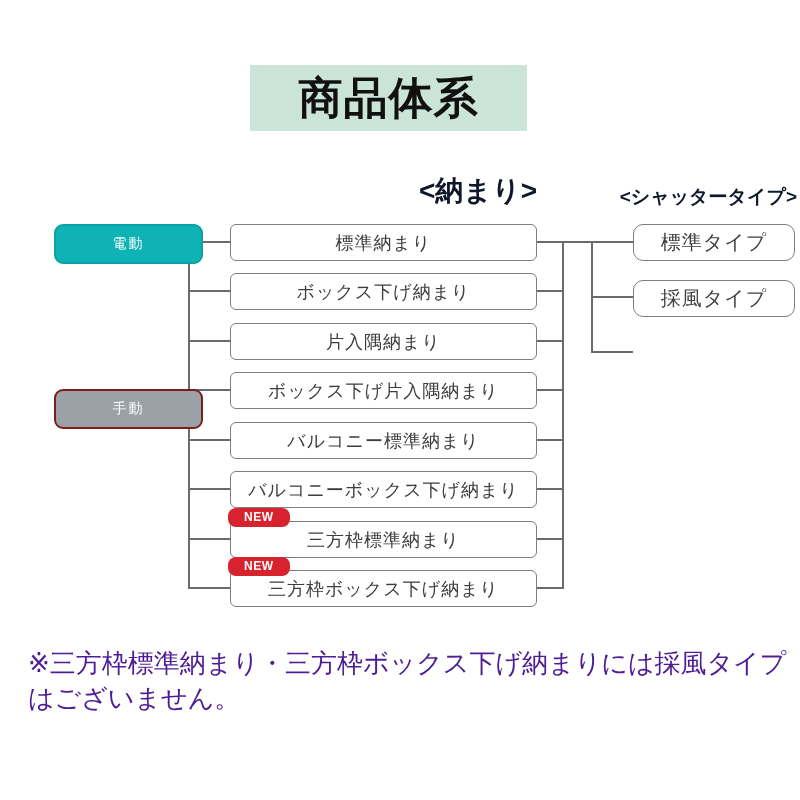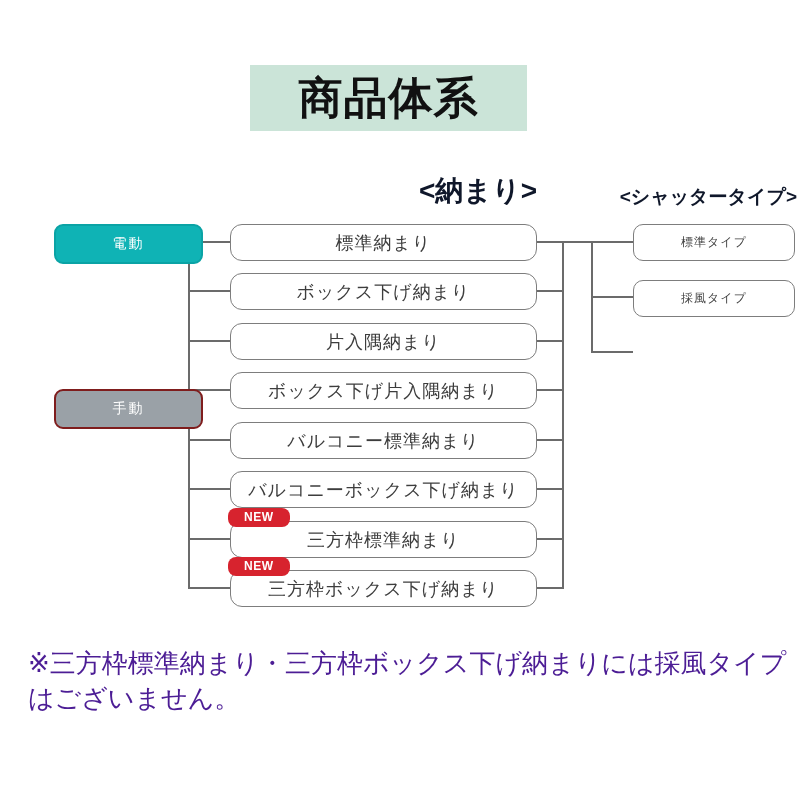--- a/index.html
+++ b/index.html
@@ -21,30 +21,30 @@
   .drive{
     position:absolute;left:10px;width:145px;height:36px;border-radius:9px;
     display:flex;align-items:center;justify-content:center;
     color:#ffffff;font-size:14px;letter-spacing:2px;z-index:3;margin-left:44px;
   }
   .drive-electric{top:224px;background:#0fb3b5;border:2px solid #0aa3a5;}
   .drive-manual{top:389px;background:#9aa1a7;border:2px solid #7f1d1d;}
   
   .mbox{
     position:absolute;left:230px;width:307px;height:37px;background:#ffffff;
-    border:1.5px solid #7d7d7d;border-radius:12px;box-sizing:border-box;
+    border:1.5px solid #7d7d7d;border-radius:6px;box-sizing:border-box;
     display:flex;align-items:center;justify-content:center;
     font-size:18px;color:#3d3d3d;letter-spacing:1px;z-index:2;
   }
   
   .rbox{
     position:absolute;left:633px;width:162px;height:37px;background:#ffffff;
     border:1.5px solid #7d7d7d;border-radius:10px;box-sizing:border-box;
     display:flex;align-items:center;justify-content:center;
-    font-size:12px;color:#3d3d3d;letter-spacing:1px;z-index:2;text-align:center;
+    font-size:20px;color:#3d3d3d;letter-spacing:1px;z-index:2;text-align:center;
   }
   
   .badge{
     position:absolute;left:-3px;top:-14px;background:#d7232e;color:#fff;
     font-size:12px;font-weight:bold;letter-spacing:.5px;
     padding:2px 16px 3px;border-radius:8px;z-index:4;line-height:1.2;
   }
   
   .hl{position:absolute;height:1.5px;background:#6b6b6b;z-index:1;}
   .vl{position:absolute;width:1.5px;background:#6b6b6b;z-index:1;}

